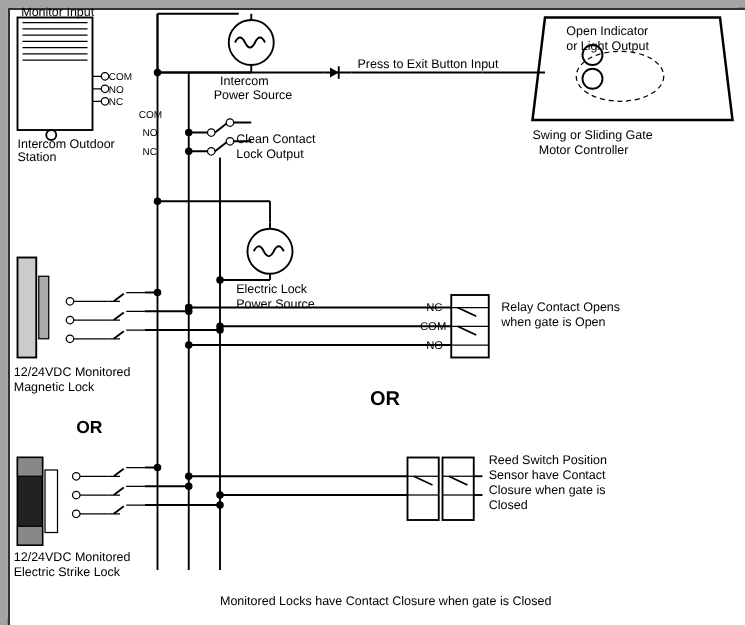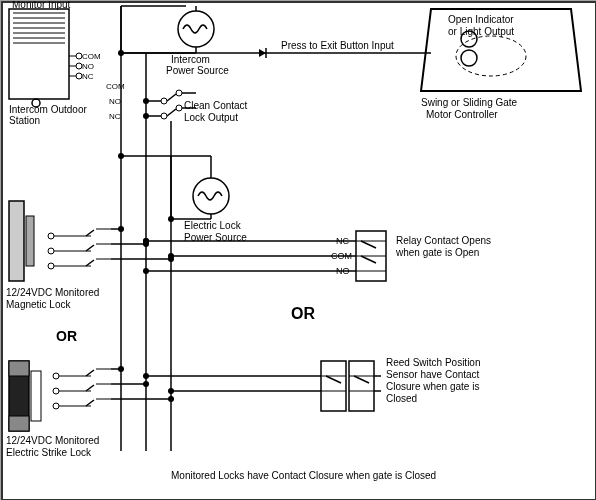--- a/index.html
+++ b/index.html
@@ -10,21 +10,21 @@
       font-family: Arial, sans-serif;
       font-size: 11px;
       overflow: hidden;
       position: relative;
     }
     .diagram-container {
       width: 596px;
       height: 500px;
       position: relative;
       background: #fff;
-      border: 1px solid #a3a3a3;
+      border: 6px solid #a3a3a3;
     }
     svg {
       position: absolute;
       top: 0; left: 0;
       width: 596px;
       height: 500px;
     }
   </style>
 </head>
 <body>

